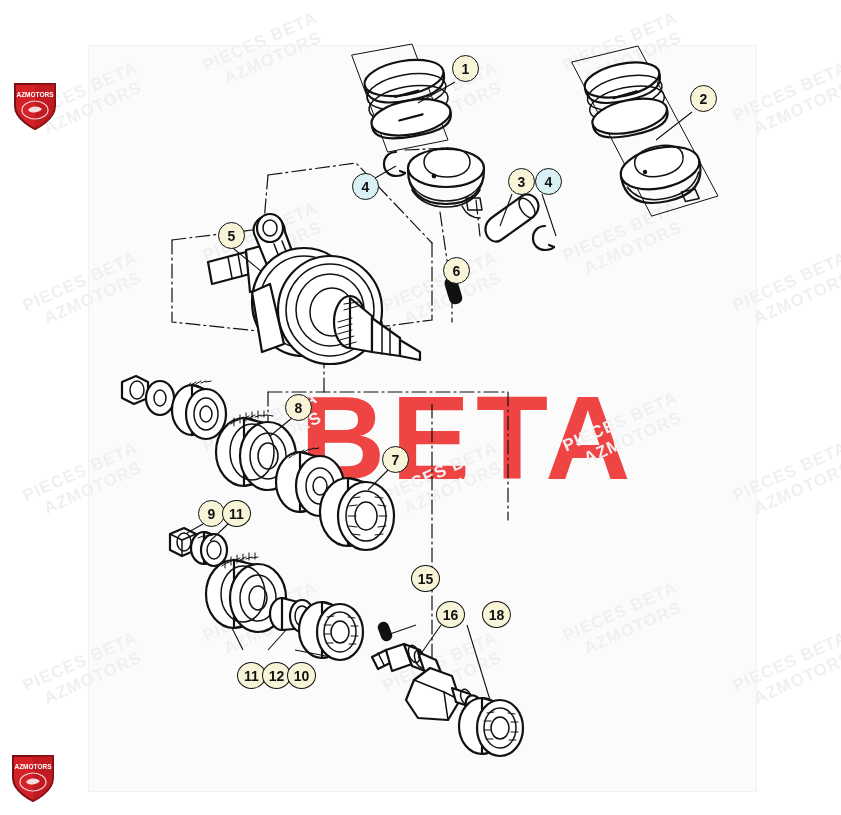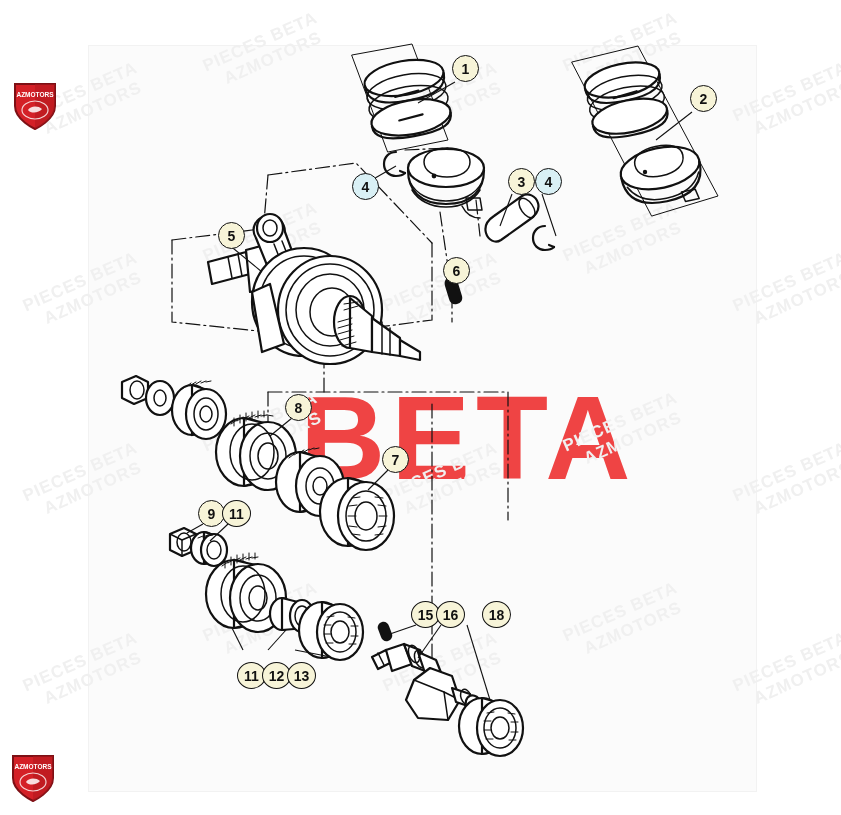--- a/index.html
+++ b/index.html
@@ -517,19 +517,19 @@
       <div class="callout cyan" title="circlip-left" style="width: 27px; left: 352px; top: 173px;">4</div>
       <div class="callout cyan" title="circlip-right" style="width: 27px; left: 535px; top: 168px;">4</div>
       <div class="callout yellow" title="crankshaft-assembly" style="width: 27px; left: 218px; top: 222px;">5</div>
       <div class="callout yellow" title="woodruff-key" style="width: 27px; left: 443px; top: 257px;">6</div>
       <div class="callout yellow" title="ball-bearing-upper" style="width: 27px; left: 382px; top: 446px;">7</div>
       <div class="callout yellow" title="balance-gear-upper" style="width: 27px; left: 285px; top: 394px;">8</div>
       <div class="callout yellow" title="nut" style="width: 27px; left: 198px; top: 500px;">9</div>
       <div class="callout yellow" title="lock-washer" style="width: 29px; left: 222px; top: 500px;">11</div>
       <div class="callout yellow" title="balance-gear-lower" style="width: 29px; left: 237px; top: 662px;">11</div>
       <div class="callout yellow" title="spacer-bush" style="width: 29px; left: 262px; top: 662px;">12</div>
-      <div class="callout yellow" title="ball-bearing-lower" style="width: 29px; left: 287px; top: 662px;">13</div>
-      <div class="callout yellow" title="balancer-key" style="width: 29px; left: 411px; top: 601px;">15</div>
+      <div class="callout yellow" title="ball-bearing-lower" style="width: 29px; left: 287px; top: 662px;">10</div>
+      <div class="callout yellow" title="balancer-key" style="width: 29px; left: 411px; top: 565px;">15</div>
       <div class="callout yellow" title="balancer-shaft" style="width: 29px; left: 436px; top: 601px;">16</div>
       <div class="callout yellow" title="balancer-bearing" style="width: 29px; left: 482px; top: 601px;">18</div>
     </div>
 
 </div>
 
 </body></html>

